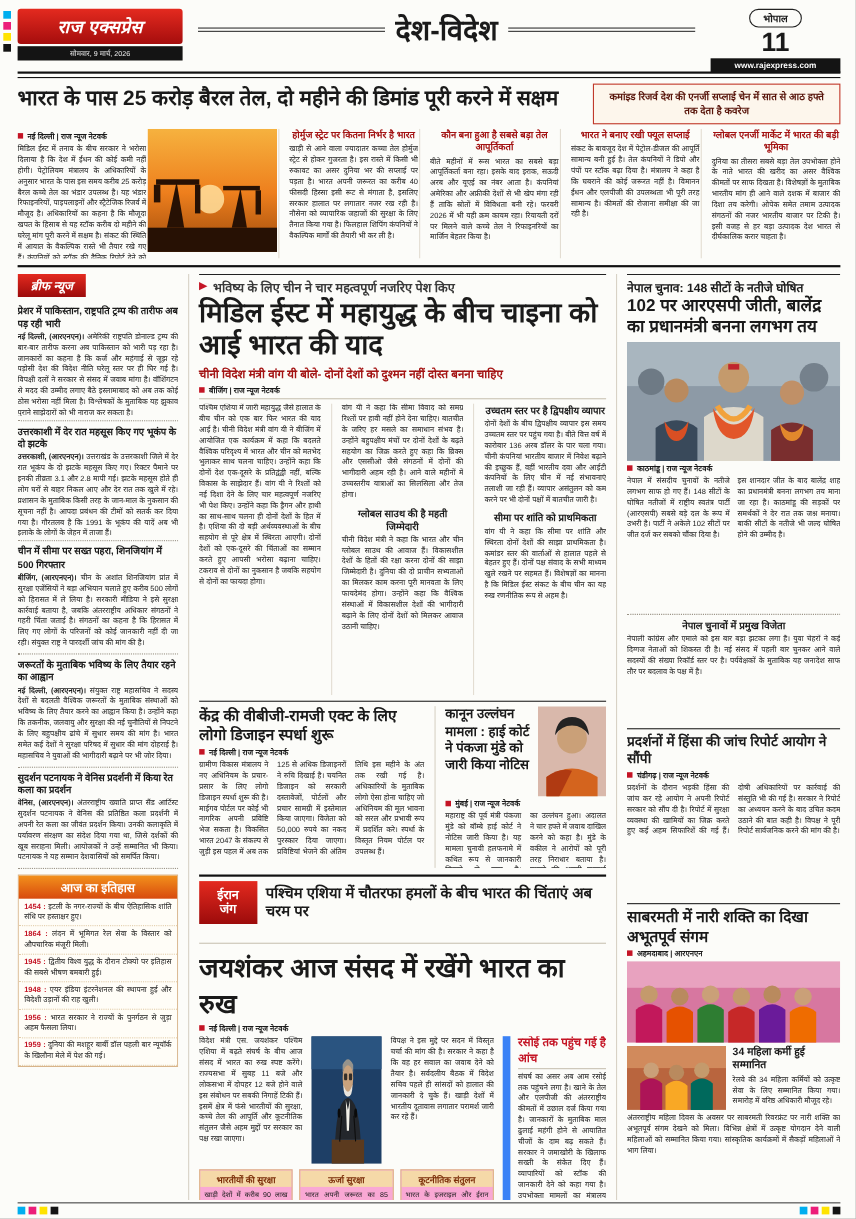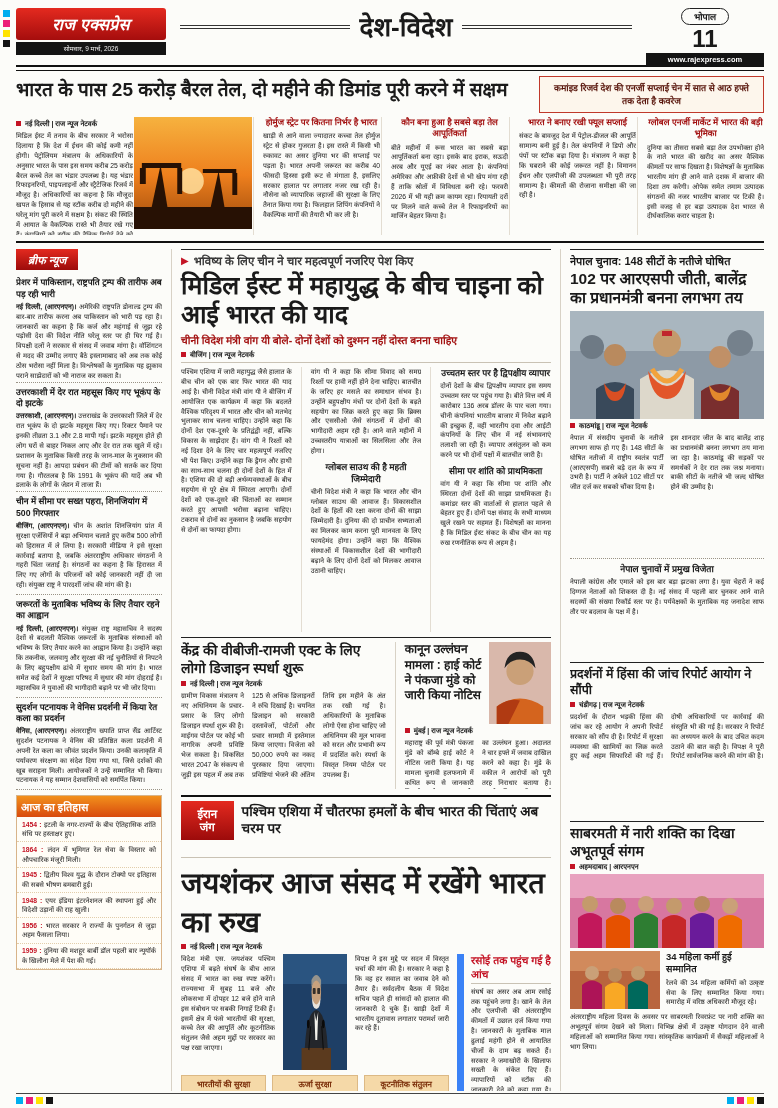--- a/index.html
+++ b/index.html
@@ -54,21 +54,21 @@
   .right-rail{width:194px;overflow:hidden}
 
   
   .brief-header{background:linear-gradient(180deg,#e42a1f,#9c0b0b);color:#fff;font-weight:bold;font-style:italic;font-size:11px;padding:3px 12px;display:inline-block;margin-bottom:3px}
   .brief-item{border-bottom:1px dotted #9a9386;padding:4px 0;overflow:hidden}
   .brief-item h3{font-size:8.7px;line-height:1.3;margin-bottom:2px}
   .brief-item .body-txt{max-height:76px;overflow:hidden}
 
   
   .history-box{margin-top:5px;border:1px solid #d8b48a;background:#fffdf7}
-  .history-header{background:linear-gradient(180deg,#f2901c,#d84a0d);color:#fff;font-weight:bold;font-size:11px;padding:3px 4px}
+  .history-header{background:linear-gradient(180deg,#f2901c,#d84a0d);color:#fff;font-weight:bold;font-size:11px;text-align:center;padding:3px 4px}
   .history-item{font-size:6.8px;line-height:1.42;padding:2.5px 5px;text-align:justify;border-bottom:1px dotted #e2cdaa}
   .history-item .year{color:#c41425;font-weight:bold}
   .history-item .year::after{content:" : "}
 
   
   .china-kicker-row{display:flex;align-items:center;gap:5px;border-top:1.5px solid #222;padding-top:3px}
   .kicker-marker{color:#c41425;font-size:10px;line-height:1}
   .china-kicker{font-size:11.5px;font-weight:bold;color:#3a3a3a}
   .china-headline{font-size:25px;line-height:1.16;font-weight:bold;margin:3px 0 4px}
   .china-deck{color:#a31313;font-weight:bold;font-size:10.5px;margin-bottom:3px}
@@ -86,21 +86,21 @@
   .munde-head-row{display:flex;gap:2px}
   .munde-headline{flex:1;font-size:12px;font-weight:bold;line-height:1.28}
   .munde-photo svg{display:block;width:62px;height:82px}
   .munde-body{column-count:2;column-gap:8px;margin-top:3px}
 
   
   .iran-story{flex:1;border-top:2px solid #111;margin-top:6px;padding-top:4px;overflow:hidden}
   .iran-striprow{display:flex;gap:8px;align-items:center;border-bottom:1px solid #c9c2b4;padding-bottom:17px}
   .iran-tag{background:linear-gradient(180deg,#e42a1f,#9c0b0b);color:#fff;font-weight:bold;font-size:11.5px;padding:7px 9px;text-align:center;line-height:1.1}
   .iran-strip{font-size:13.5px;font-weight:bold;line-height:1.25}
-  .iran-headline{font-size:29px;font-weight:bold;margin:4px 0 1px}
+  .iran-headline{font-size:24px;font-weight:bold;margin:4px 0 1px}
   .iran-main{display:flex;gap:8px;margin-top:2px}
   .iran-core{flex:1}
   .iran-row{display:flex;gap:8px}
   .iran-textcol{width:94px;overflow:hidden}
   .iran-photo{flex:1}
   .iran-photo svg{display:block;width:100%;height:116px}
   .iran-boxes{display:flex;gap:6px;margin-top:5px}
   .ibox{flex:1;border:1px solid #dcb985;background:#f9a8d4;overflow:hidden}
   .ibox h4{background:#f5d9a8;color:#7a2d08;font-size:8px;font-weight:bold;text-align:center;padding:2px}
   .ibox .body-txt{font-size:6.4px;padding:3px 4px}

